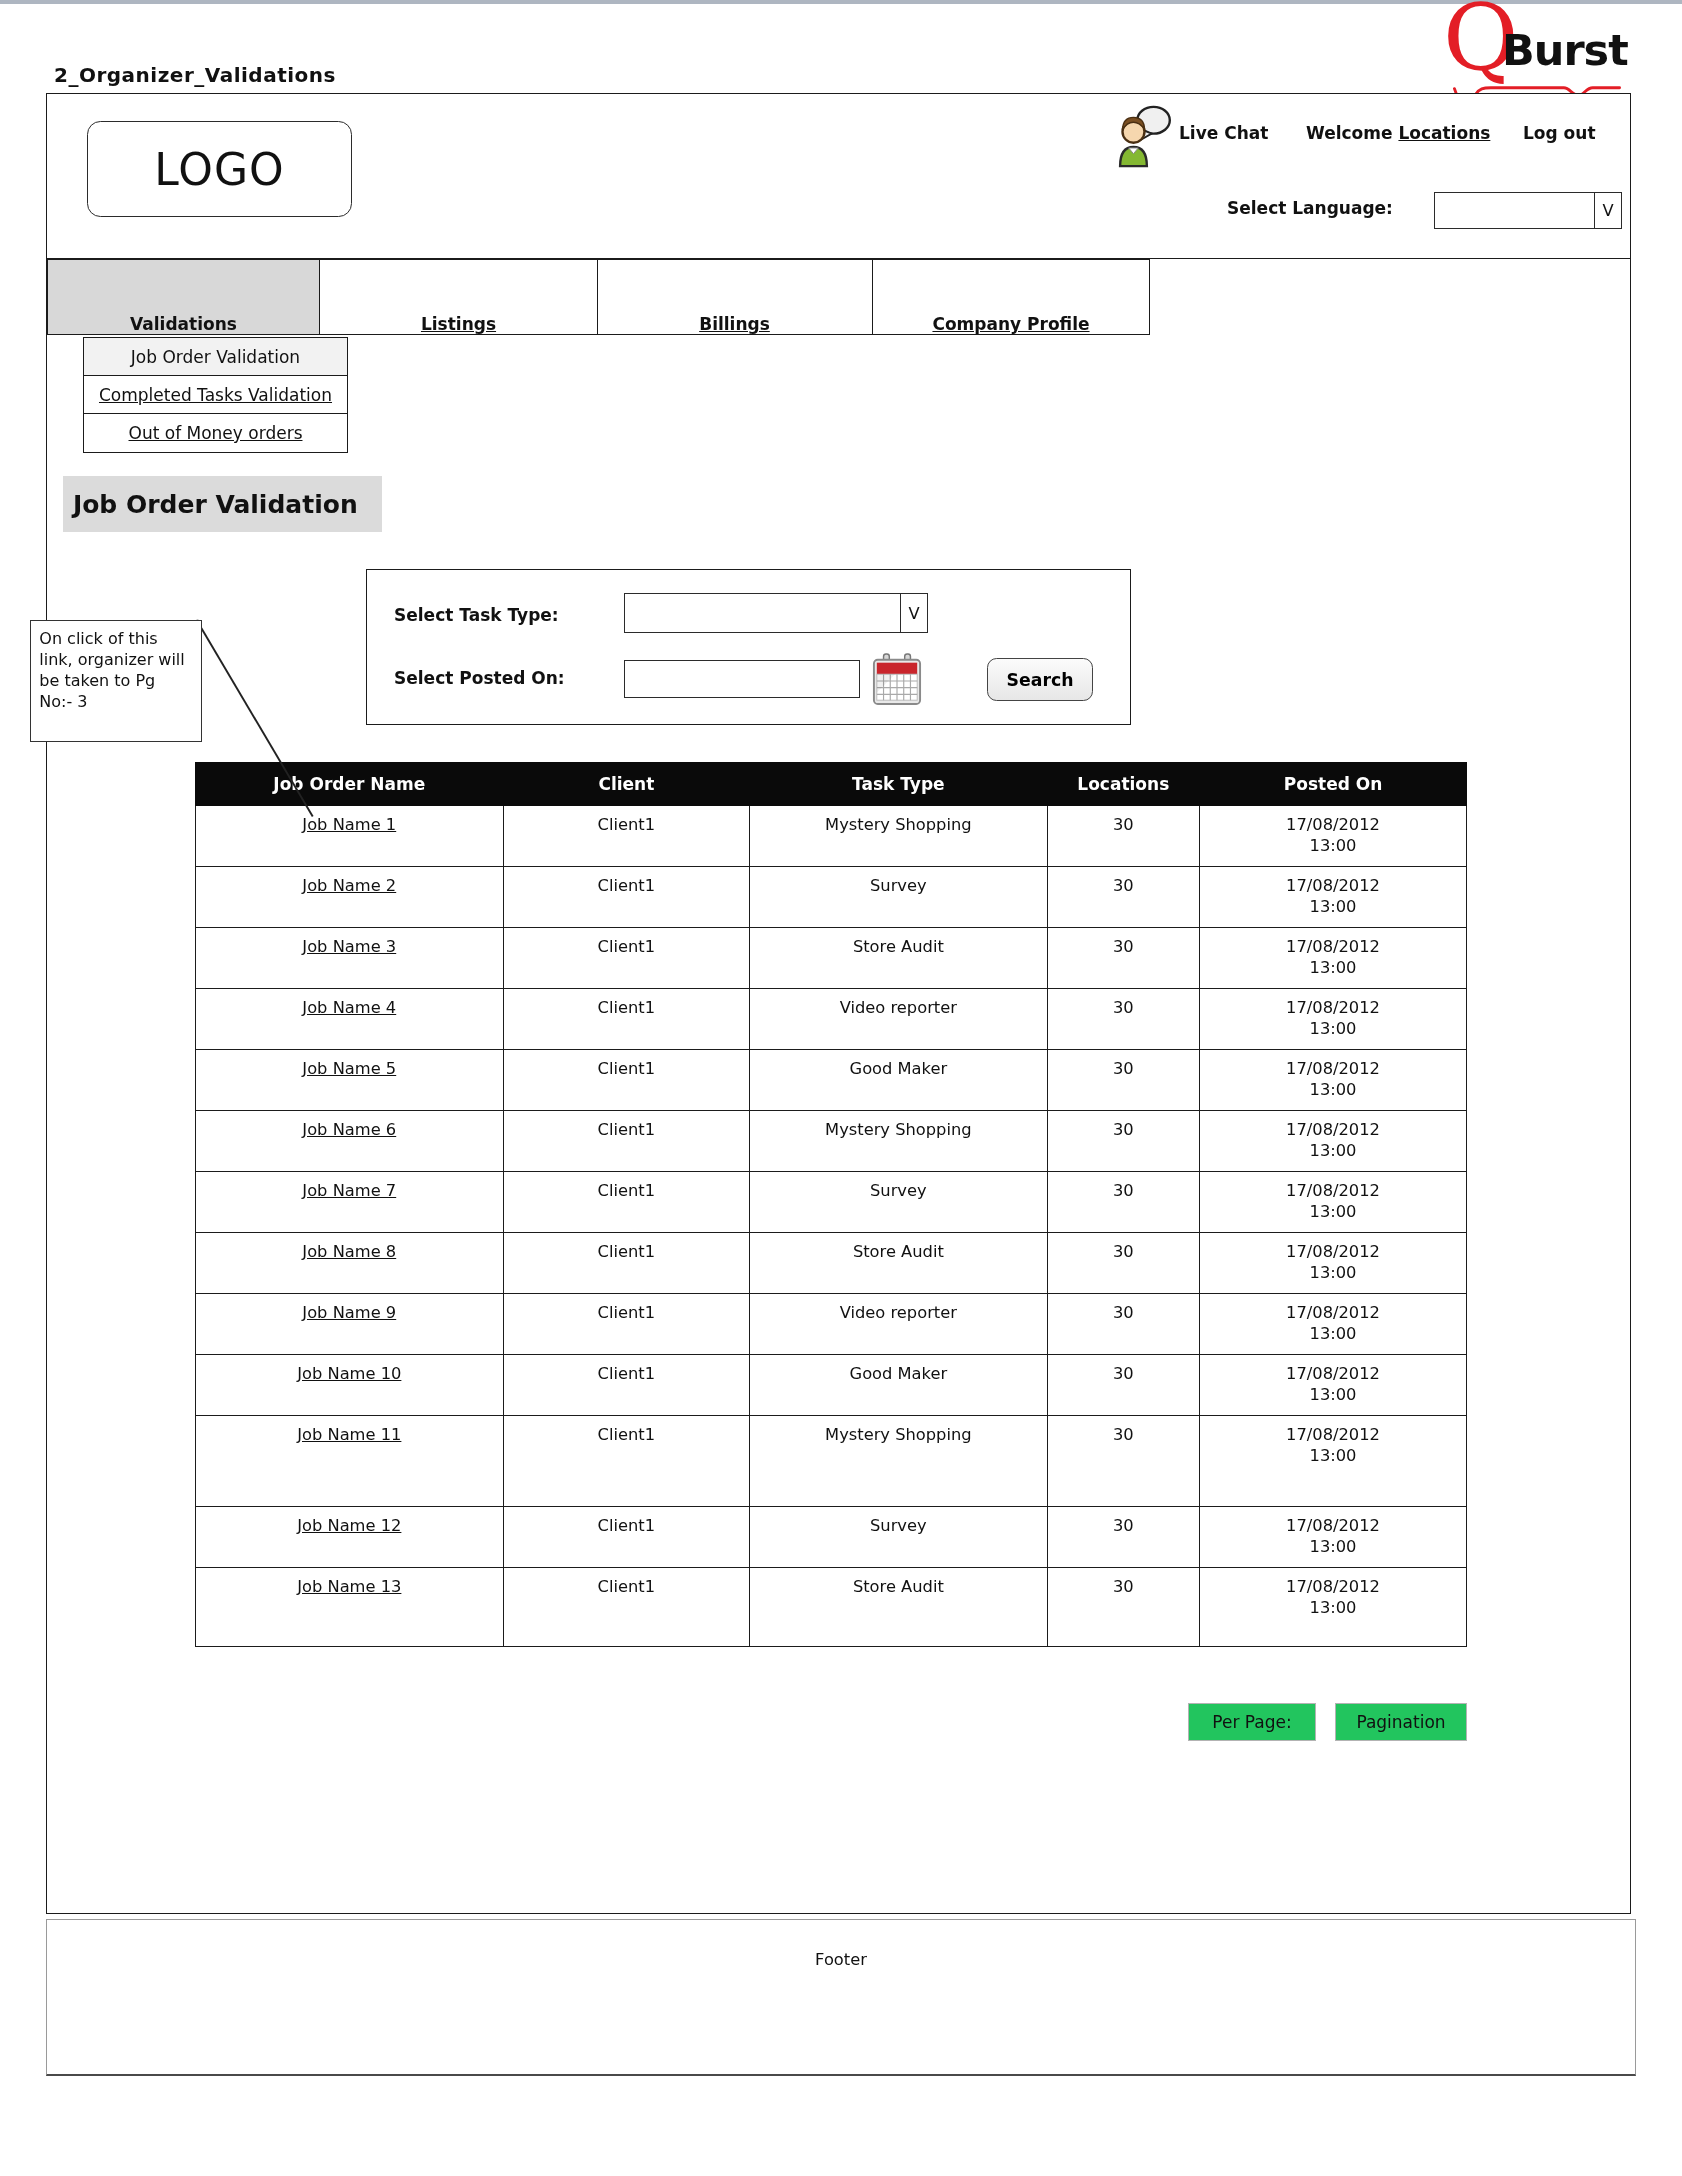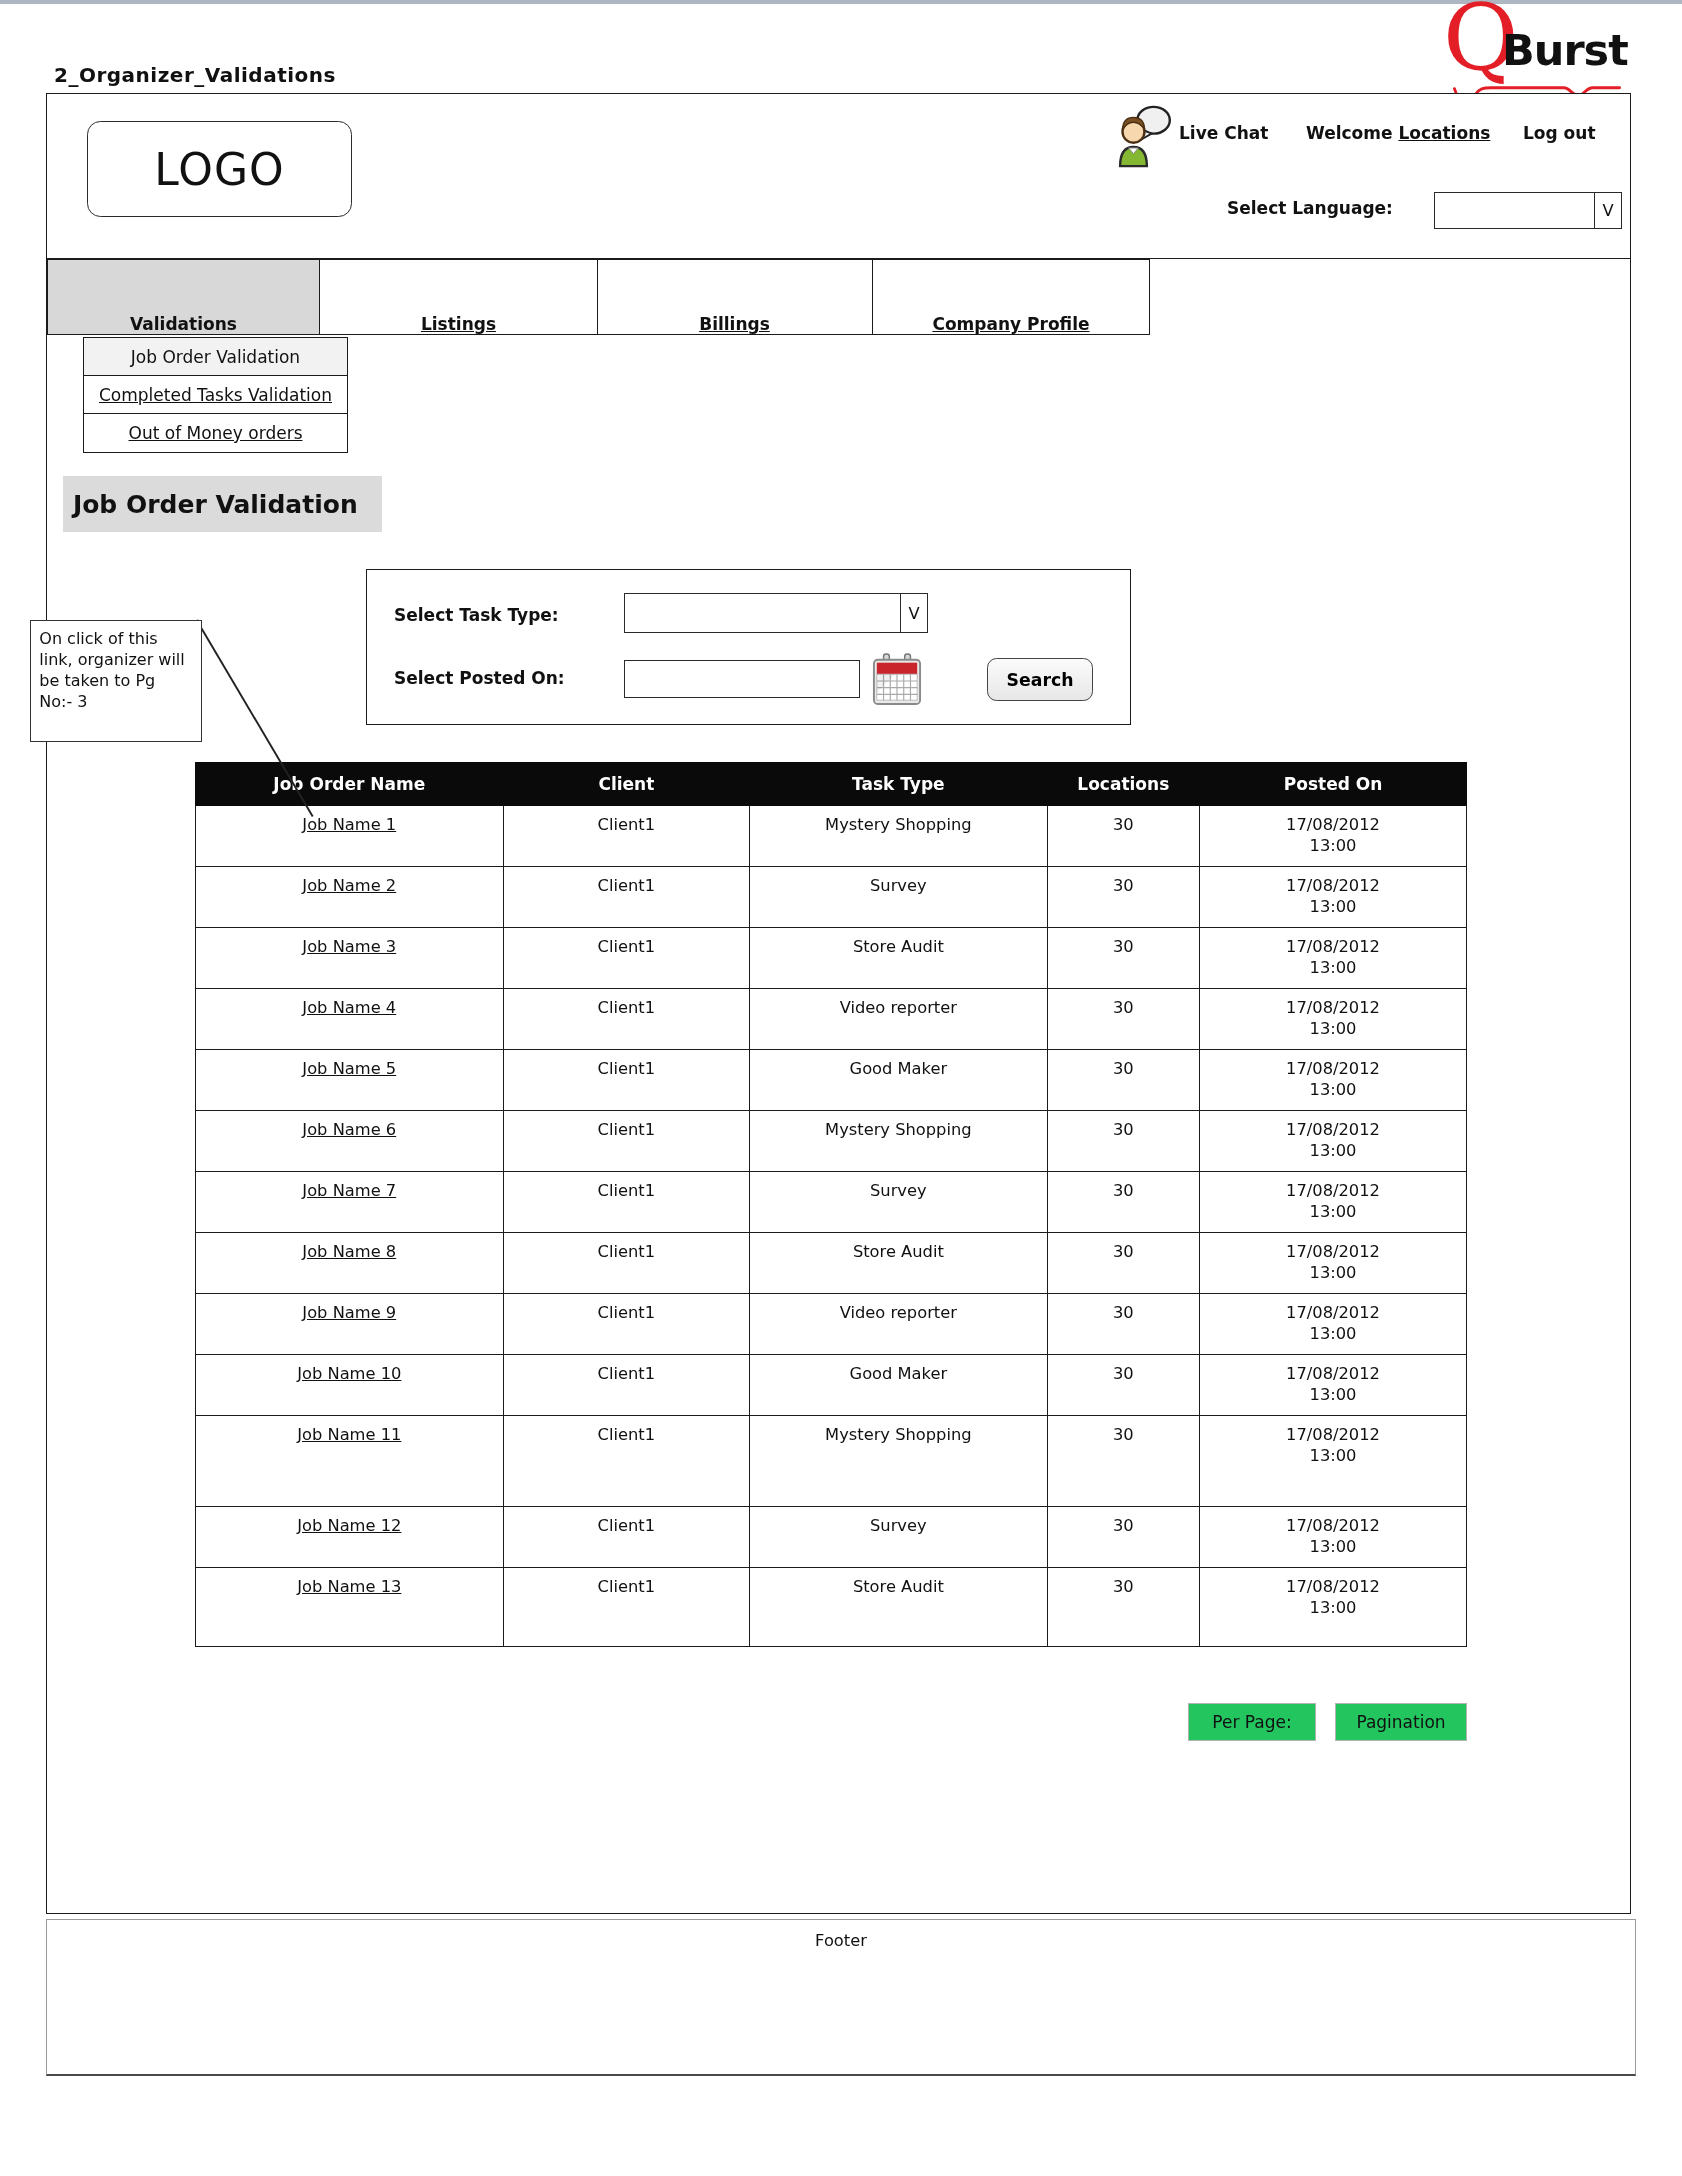--- a/index.html
+++ b/index.html
@@ -84,21 +84,21 @@
 
   
   .pagebox { position:absolute; top:1609px; height:38px; border:1.9px solid #b3b3b3; background:#22c55e;
              display:flex; align-items:center; justify-content:center; font-size:17px; }
   .perpage { left:1141px; width:128px; }
   .paging  { left:1288px; width:132px; }
 
   
   .footer { position:absolute; left:46px; top:1919px; width:1590px; height:157px; background:#fff;
             border:1px solid #9a9a9a; border-bottom:2.9px solid #4a4a4a; text-align:center; }
-  .footer .ftext { margin-top:11px; font-size:16.3px; display:inline-block; }
+  .footer .ftext { margin-top:30px; font-size:16.3px; display:inline-block; }
 </style>
 </head>
 <body>
 
 <div class="page">
   <div class="topstrip"></div>
 
   <div class="wf-title">2_Organizer_Validations</div>
 
   <div class="qburst">

